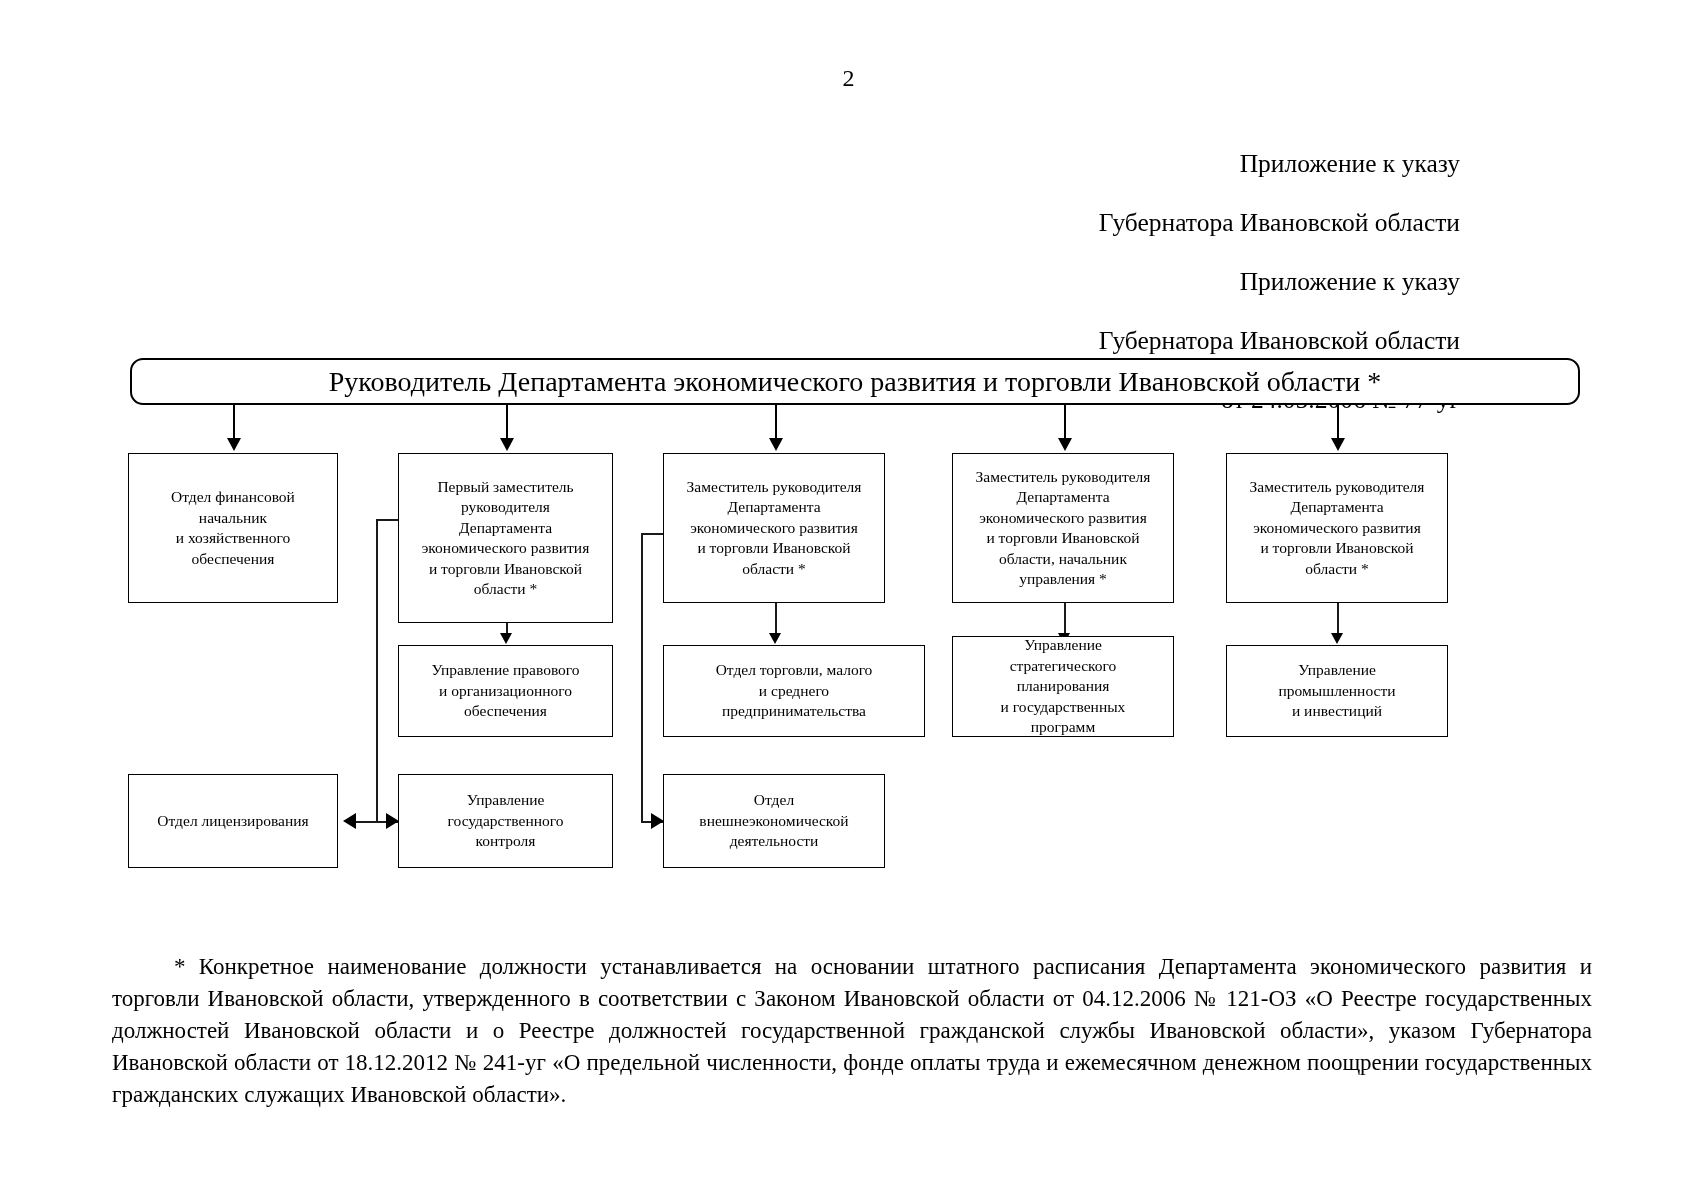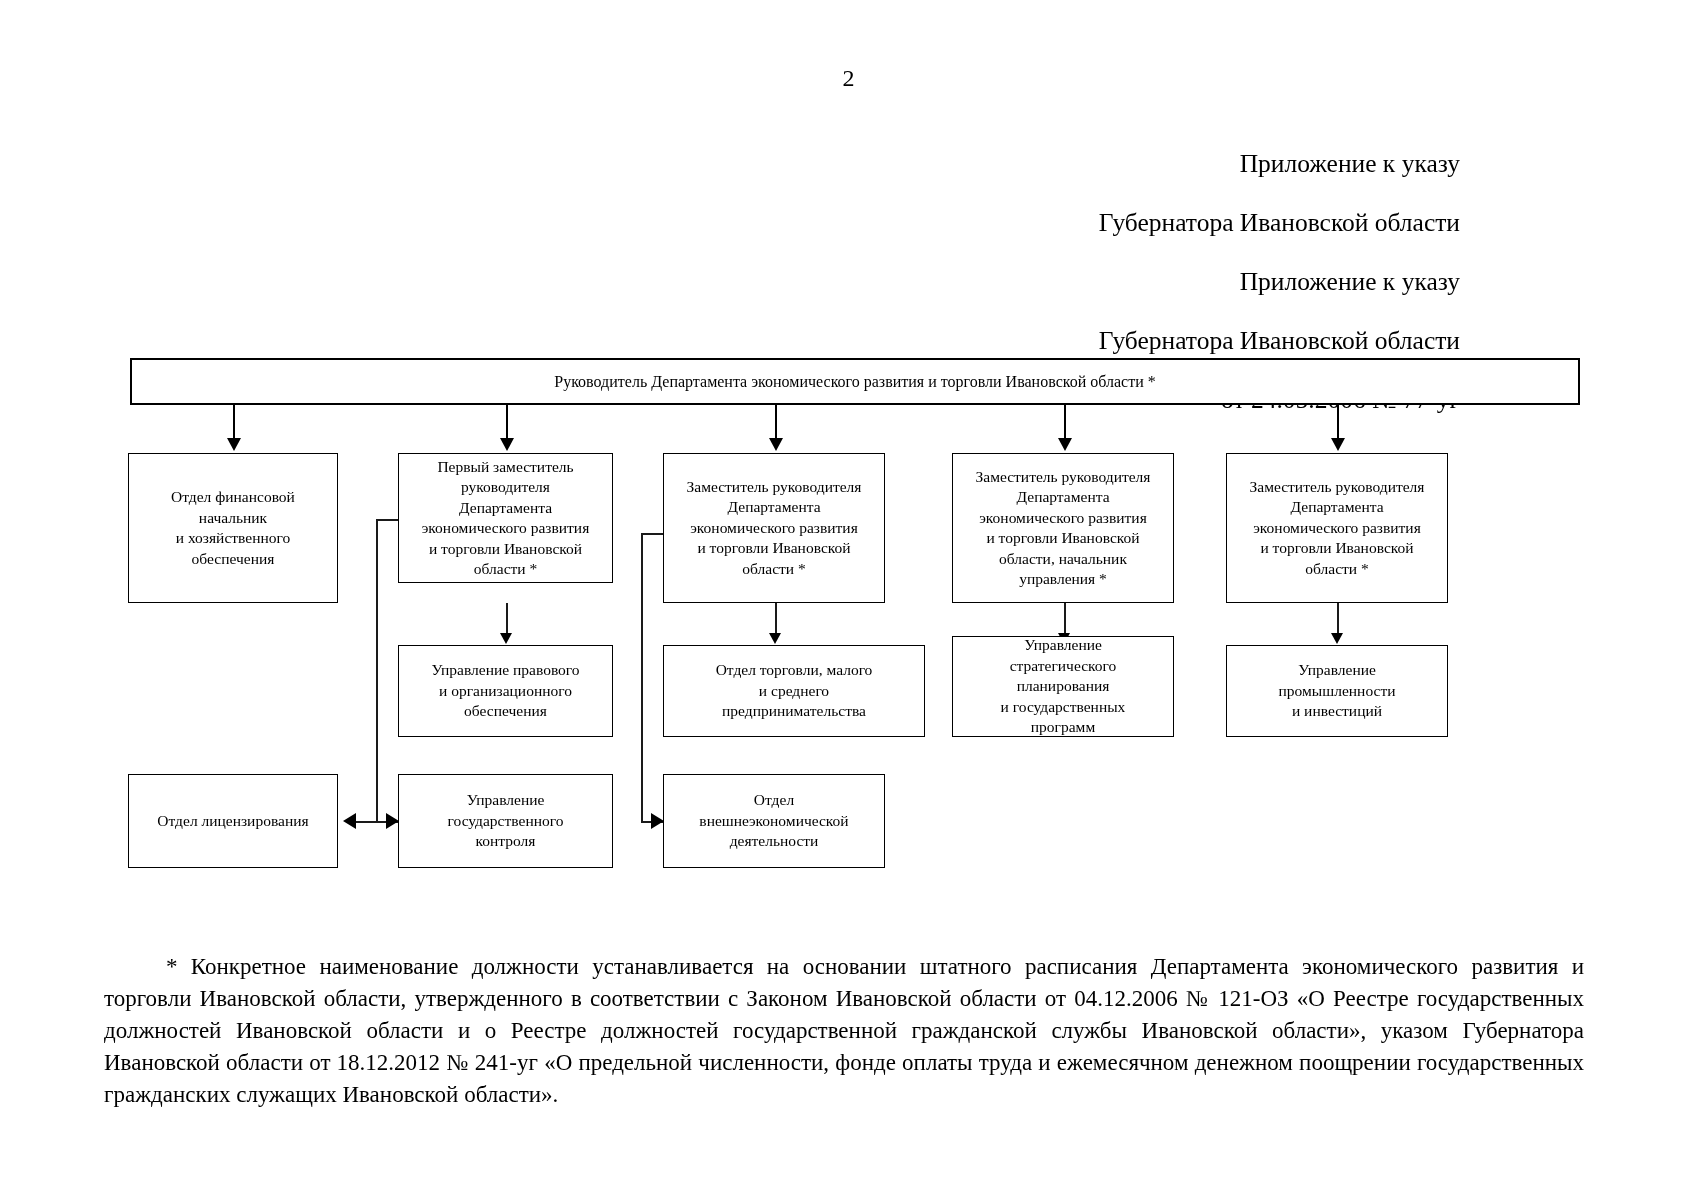--- a/index.html
+++ b/index.html
@@ -67,22 +67,23 @@
     text-align: center;
     font-size: 15.5px;
     line-height: 20.5px;
     padding: 2px 6px;
     z-index: 3;
   }
   .node .node-text { display: block; width: 100%; }
 
   .node.root {
     border-width: 2.4px;
-    font-size: 16px;
+    font-size: 28px;
     line-height: 26px;
+    border-radius: 13px;
   }
 
   
   .line-v, .line-h {
     position: absolute;
     background: #000000;
     z-index: 1;
   }
   .line-v { width: 2.2px; }
   .line-h { height: 2.2px; }
@@ -116,21 +117,21 @@
     width: 0; height: 0;
     border-top: 8px solid transparent;
     border-bottom: 8px solid transparent;
     border-left: 13px solid #000000;
     z-index: 2;
   }
 
   
   .footnote {
     position: absolute;
-    left: 104px;
+    left: 112px;
     top: 951px;
     width: 1480px;
     font-size: 23px;
     line-height: 32px;
     text-align: justify;
     text-indent: 62px;
   }
 </style>
 </head>
 <body>
@@ -171,21 +172,21 @@
     <div class="line-v" style="left:1337px; top:405px; height:35px;"></div>
     <div class="arrow-down" style="left:1330.5px; top:438px;"></div>
 
     <div class="node" style="left:128px; top:453px; width:210px; height:150px;">
       <span class="node-text" style="white-space:pre-line;">Отдел финансовой
 начальник
 и хозяйственного
 обеспечения</span>
     </div>
 
-    <div class="node" style="left:398px; top:453px; width:215px; height:130px;">
+    <div class="node" style="left:398px; top:453px; width:215px; height:170px;">
       <span class="node-text" style="white-space:pre-line;">Первый заместитель
 руководителя
 Департамента
 экономического развития
 и торговли Ивановской
 области *</span>
     </div>
 
     <div class="node" style="left:663px; top:453px; width:222px; height:150px;">
       <span class="node-text" style="white-space:pre-line;">Заместитель руководителя

